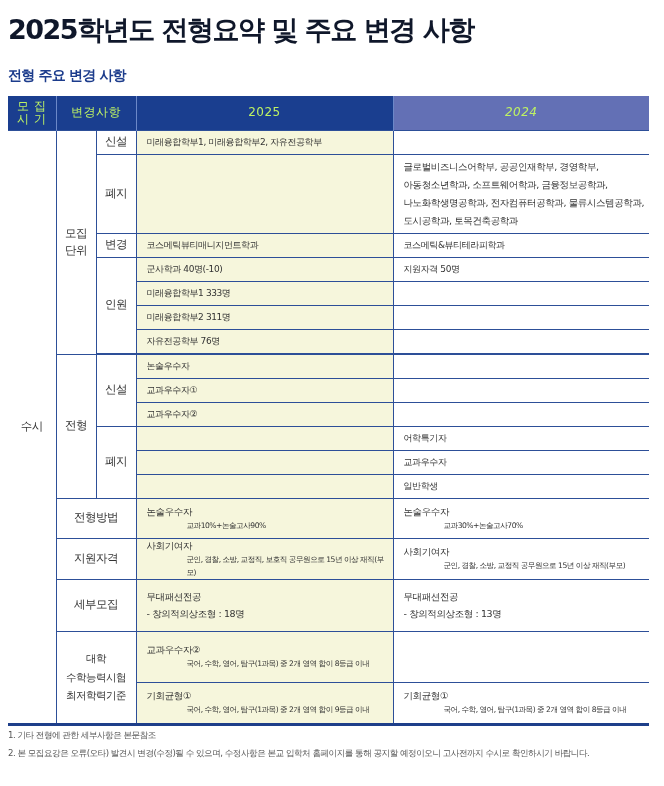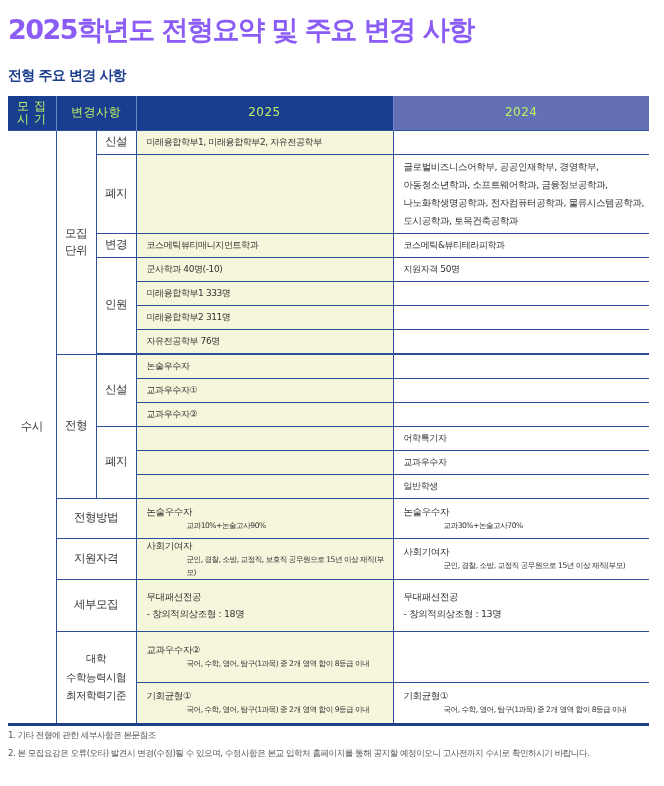--- a/index.html
+++ b/index.html
@@ -3,39 +3,39 @@
 <meta charset="utf-8">
 <style>
   * { box-sizing: border-box; margin: 0; padding: 0; }
   body {
     width: 664px; height: 786px; background: #ffffff;
     font-family: "DejaVu Sans", "Liberation Sans", sans-serif;
     color: #333; position: relative; overflow: hidden;
   }
   .title {
     position: absolute; left: 8px; top: 12px;
-    font-size: 27px; font-weight: bold; color: #8b5cf6;
+    font-size: 27px; font-weight: bold; color: #0f172a;
     letter-spacing: -1.5px; white-space: nowrap;
   }
   .subtitle {
     position: absolute; left: 8px; top: 67px;
     font-size: 14px; font-weight: bold; color: #1c3c8c;
     letter-spacing: -0.8px;
   }
   table {
     position: absolute; left: 8px; top: 96px;
     width: 641px; border-collapse: collapse; table-layout: fixed;
     border-bottom: 3px solid #1e3f8a;
   }
   th {
     height: 34px; color: #bef264; font-weight: normal; font-size: 12px;
     background: #1a3e8f; border-right: 1px solid #6c88c8;
     text-align: center; line-height: 13px; letter-spacing: 0.5px;
   }
-  th.y2024 { background: #6370b5; border-right: none; }
+  th.y2024 { background: #6370b5; border-right: none; font-style: italic; }
   td {
     border: 1px solid #2d4f98; font-size: 9px; letter-spacing: -0.4px;
     color: #333; vertical-align: middle;
   }
   td.lbl {
     text-align: center; font-size: 11.5px; color: #333; background: #fff;
     letter-spacing: -0.5px; line-height: 1.5;
   }
   td.lbl.sm { font-size: 10.5px; line-height: 1.75; }
   td.lbl.first { border-left: none; }

